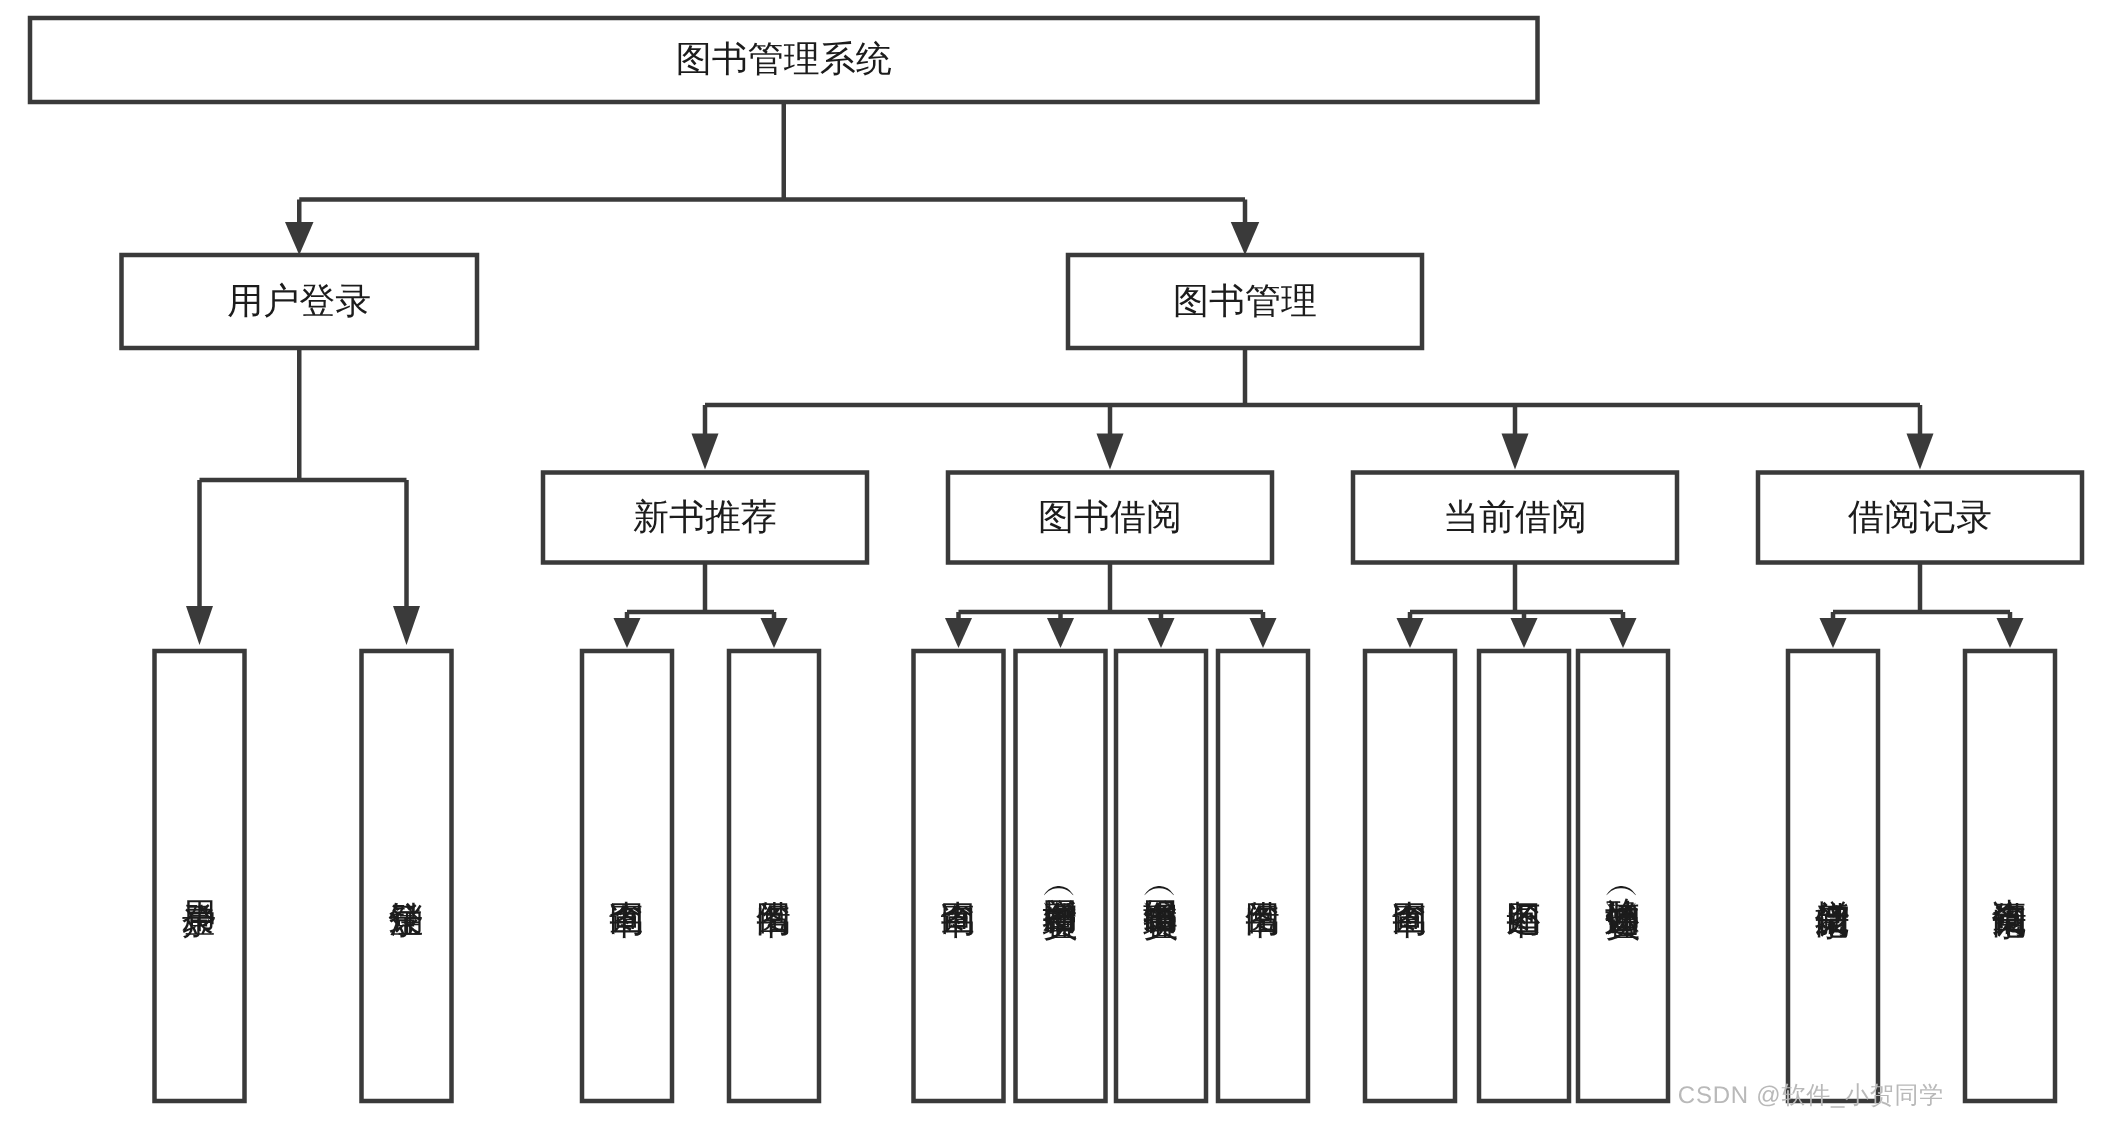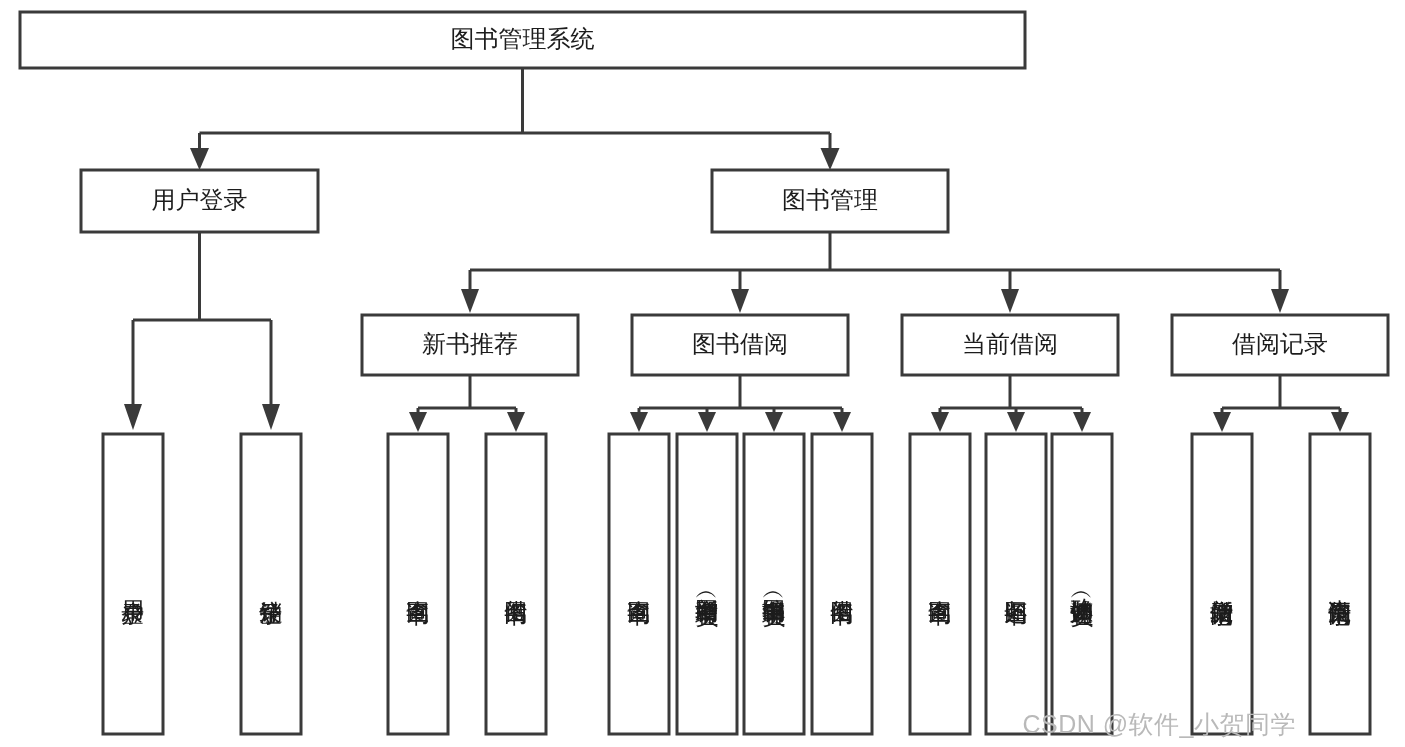--- a/index.html
+++ b/index.html
@@ -62,21 +62,21 @@
     letter-spacing: 1px;
     color: #1c1c1c;
     pointer-events: none;
     overflow: hidden;
   }
   .watermark {
     position: absolute;
     right: 8px;
     bottom: 6px;
     font-family: "Liberation Sans", "DejaVu Sans", sans-serif;
-    font-size: 25px;
+    font-size: 16px;
     color: #b9b9b9;
     letter-spacing: 0.5px;
     white-space: nowrap;
   }
 </style>
 </head>
 <body>
 
 <div id="diagram-root">
 

